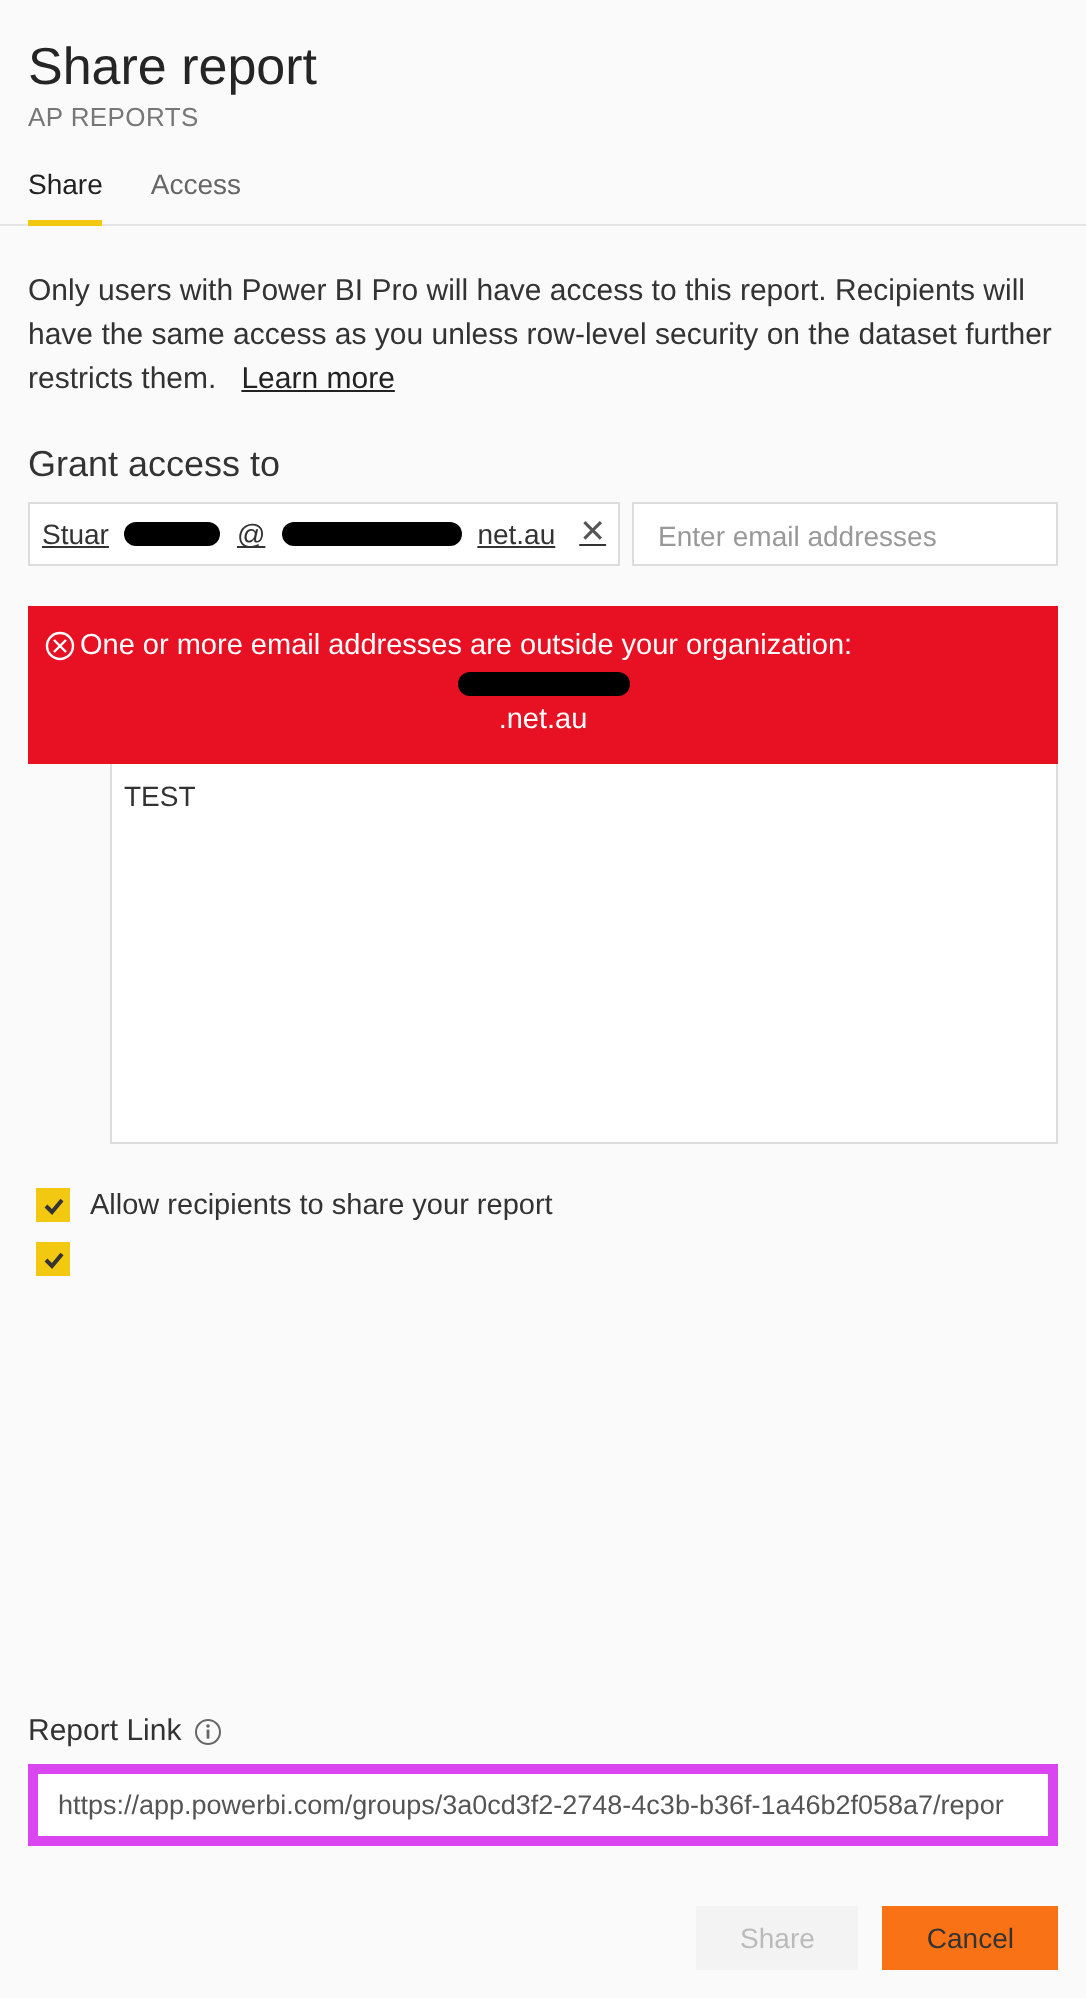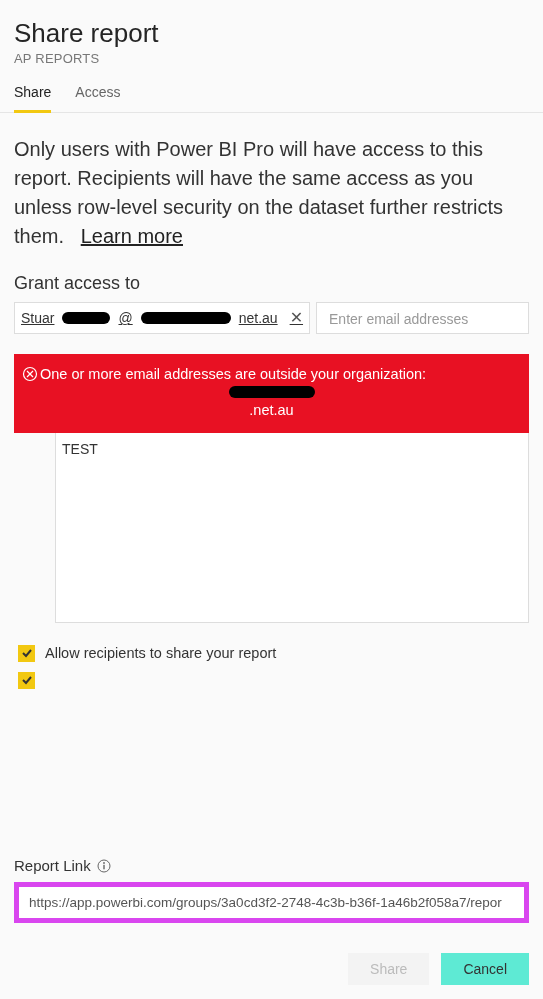--- a/index.html
+++ b/index.html
@@ -44,21 +44,21 @@
       color: #222;
       border-bottom-color: #f2c811;
     }
     .body {
       padding: 22px 14px 0 14px;
       flex: 1;
       display: flex;
       flex-direction: column;
     }
     .desc {
-      font-size: 20px;
+      font-size: 15px;
       line-height: 1.45;
       color: #333;
     }
     .learn-more {
       text-decoration: underline;
       cursor: pointer;
       color: #222;
     }
     .label {
       margin-top: 22px;
@@ -189,21 +189,21 @@
       padding: 8px 22px;
       font-size: 14px;
       border: none;
       cursor: pointer;
     }
     .btn-share {
       background: #f3f3f3;
       color: #bbb;
     }
     .btn-cancel {
-      background: #5eead4;
+      background: #f97316;
       color: #333;
     }
   </style>
 </head>
 <body>
 
 <div class="header">
   <div class="title">Share report</div>
   <div class="subtitle">AP REPORTS</div>
 </div>

